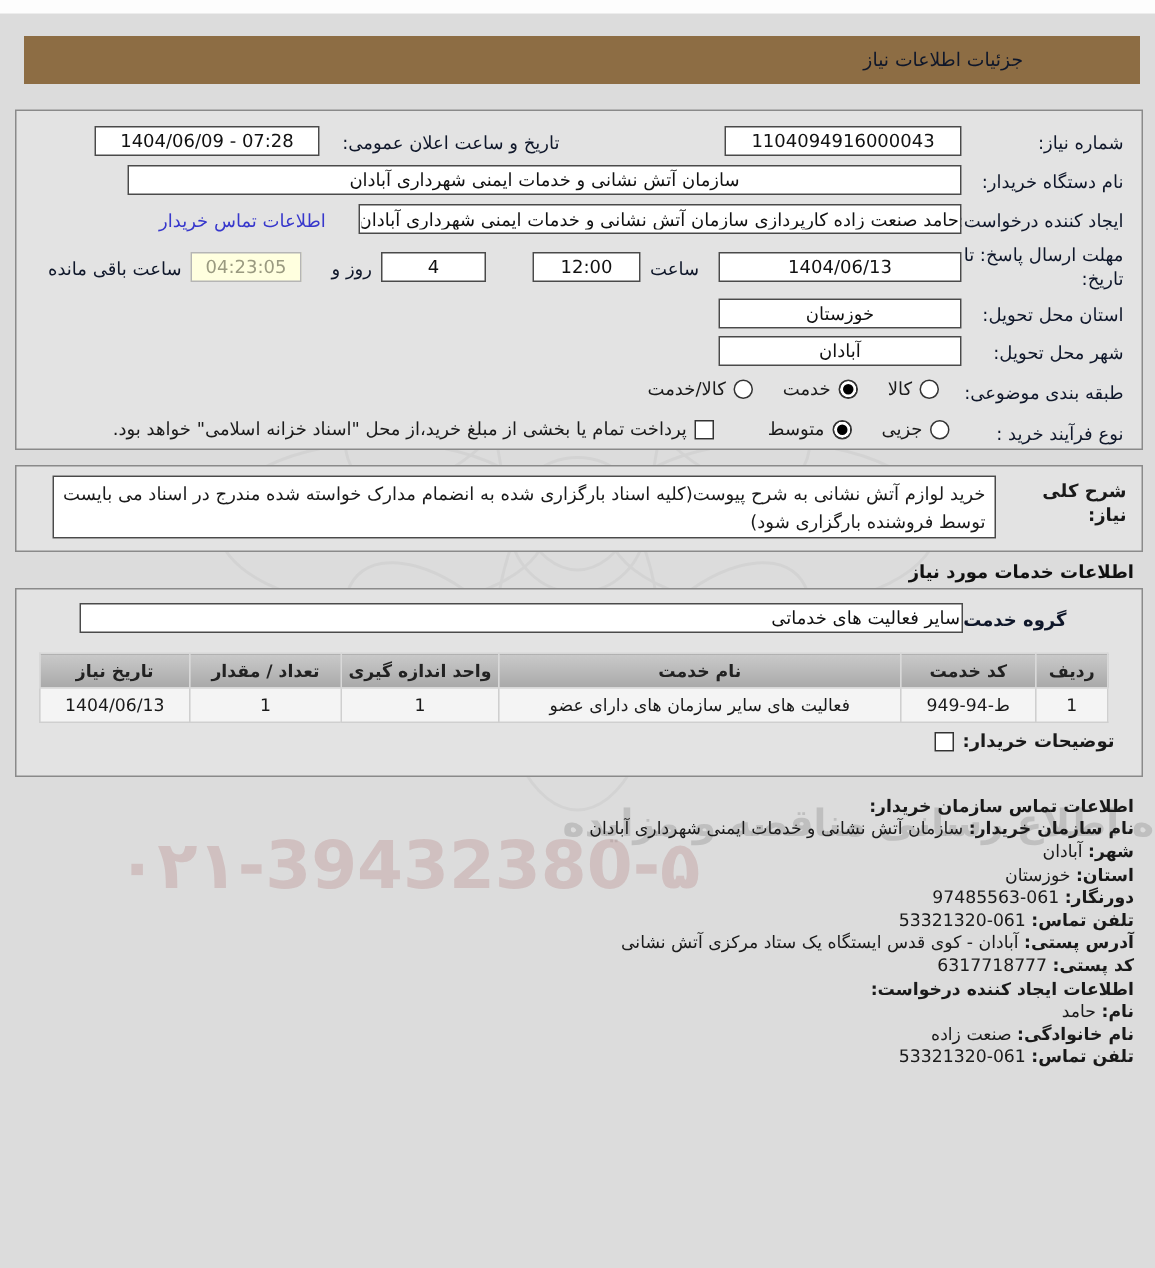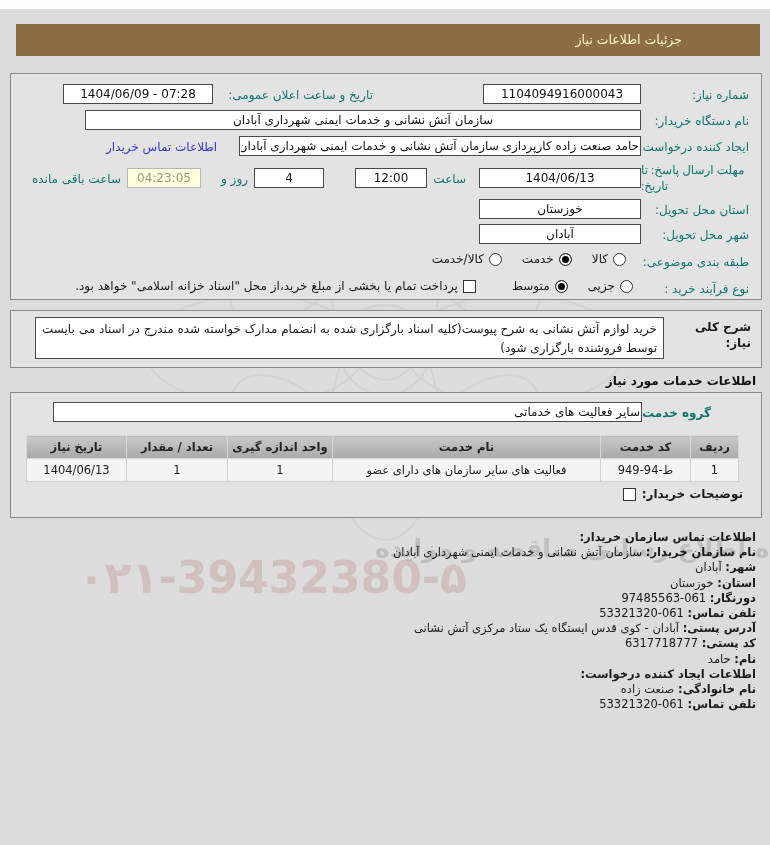--- a/index.html
+++ b/index.html
@@ -5,28 +5,28 @@
   html,body{margin:0;padding:0;}
   body{
     width:770px;height:845px;position:relative;overflow:hidden;
     background:#dcdcdc;
     font-family:"DejaVu Sans","Liberation Sans",sans-serif;
     font-size:12px;color:#1a1a1a;direction:rtl;
   }
   .top-strip{position:absolute;top:0;left:0;width:770px;height:9px;background:#fdfdfd;}
   .title-bar{
     position:absolute;top:24px;right:10px;width:744px;height:32px;
-    background:#8d6d44;color:#fef9c3;line-height:32px;
+    background:#8d6d44;color:#0f172a;line-height:32px;
     text-align:right;padding-right:78px;box-sizing:border-box;font-size:12.5px;
   }
   .panel{position:absolute;right:8px;width:752px;background:#e3e3e3;border:1px solid #8a8a8a;box-sizing:border-box;}
   #panel-main{top:73px;height:227px;}
   #panel-desc{top:310px;height:58px;}
   #panel-services{top:392px;height:126px;}
-  .lbl{position:absolute;white-space:nowrap;color:#0f766e;}
+  .lbl{position:absolute;white-space:nowrap;color:#0f172a;}
   .lbl-b{font-weight:bold;}
   .inp{
     position:absolute;height:20px;background:#fff;border:1px solid #4a4a4a;
     box-sizing:border-box;font-family:inherit;font-size:12px;color:#111;
     text-align:center;padding:0 1px;
   }
   .inp.rt{text-align:right;}
   .inp.trunc{overflow:hidden;white-space:nowrap;}
   .num{direction:ltr;unicode-bidi:embed;}
   .link{position:absolute;color:#3737cc;cursor:pointer;white-space:nowrap;}
@@ -112,21 +112,21 @@
     <span class="lbl" style="top:14px;right:388px;">تاریخ و ساعت اعلان عمومی:</span>
     <input class="inp num" style="top: 10px; right: 548px; width: 150px;" readonly="" value="1404/06/09 - 07:28">
 
     <span class="lbl" style="top:40px;right:12px;">نام دستگاه خریدار:</span>
     <input class="inp" style="top: 36px; right: 120px; width: 556px;" readonly="" value="سازمان آتش نشانی و خدمات ایمنی شهرداری آبادان">
 
     <span class="lbl" style="top:66px;right:12px;">ایجاد کننده درخواست:</span>
     <input class="inp rt trunc" style="top: 62px; right: 120px; width: 402px;" readonly="" value="حامد صنعت زاده کارپردازی سازمان آتش نشانی و خدمات ایمنی شهرداری آبادان">
     <span class="link" style="top:66px;left:95px;">اطلاعات تماس خریدار</span>
 
-    <span class="lbl" style="top:88px;right:12px;width:108px;white-space:normal;text-align:left;line-height:16px;font-family:Liberation Serif, serif;">مهلت ارسال پاسخ: تا تاریخ:</span>
+    <span class="lbl" style="top:88px;right:12px;width:108px;white-space:normal;text-align:right;line-height:16px;">مهلت ارسال پاسخ: تا تاریخ:</span>
     <input class="inp num" style="top: 94px; right: 120px; width: 162px;" readonly="" value="1404/06/13">
     <span class="lbl" style="top:98px;right:295px;">ساعت</span>
     <input class="inp num" style="top: 94px; right: 334px; width: 72px;" readonly="" value="12:00">
     <input class="inp num" style="top: 94px; right: 437px; width: 70px;" readonly="" value="4">
     <span class="lbl" style="top:98px;right:513px;">روز و</span>
     <span class="countdown num" style="top:94px;right:560px;width:74px;">04:23:05</span>
     <span class="lbl" style="top:98px;right:640px;">ساعت باقی مانده</span>
 
     <span class="lbl" style="top:129px;right:12px;">استان محل تحویل:</span>
     <input class="inp" style="top: 125px; right: 120px; width: 162px;" readonly="" value="خوزستان">
@@ -207,18 +207,18 @@
 
   <div class="contact">
     <div><b>اطلاعات تماس سازمان خریدار:</b></div>
     <div><b>نام سازمان خریدار:</b> <span>سازمان آتش نشانی و خدمات ایمنی شهرداری آبادان</span></div>
     <div><b>شهر:</b> <span>آبادان</span></div>
     <div><b>استان:</b> <span>خوزستان</span></div>
     <div><b>دورنگار:</b> <span class="num">97485563-061</span></div>
     <div><b>تلفن تماس:</b> <span class="num">53321320-061</span></div>
     <div><b>آدرس پستی:</b> <span>آبادان - کوی قدس ایستگاه یک ستاد مرکزی آتش نشانی</span></div>
     <div><b>کد پستی:</b> <span class="num">6317718777</span></div>
+    <div><b>اطلاعات ایجاد کننده درخواست:</b></div>
     <div><b>نام:</b> <span>حامد</span></div>
-    <div><b>اطلاعات ایجاد کننده درخواست:</b></div>
     <div><b>نام خانوادگی:</b> <span>صنعت زاده</span></div>
     <div><b>تلفن تماس:</b> <span class="num">53321320-061</span></div>
   </div>
 </div>
 
 </body></html>

